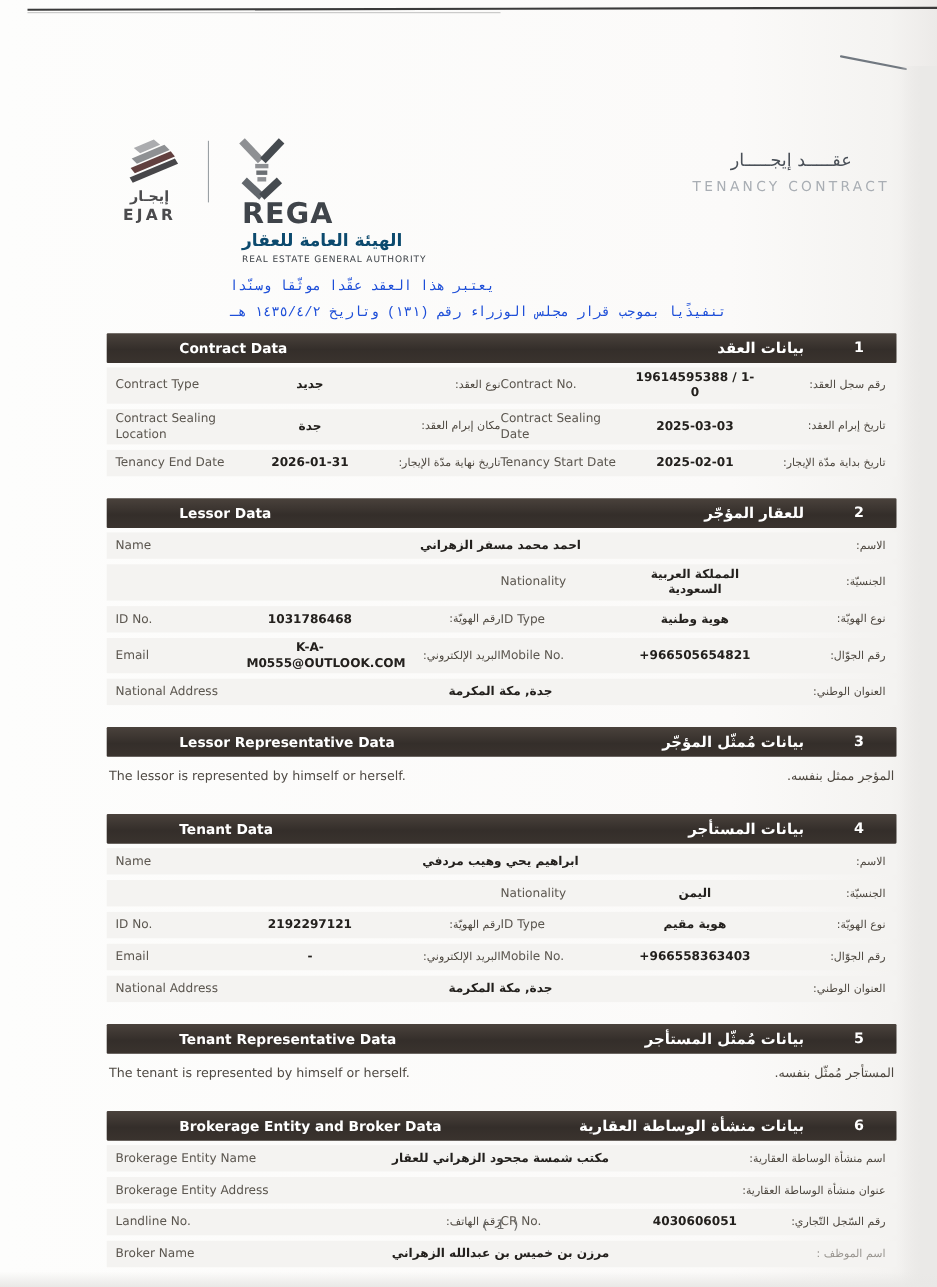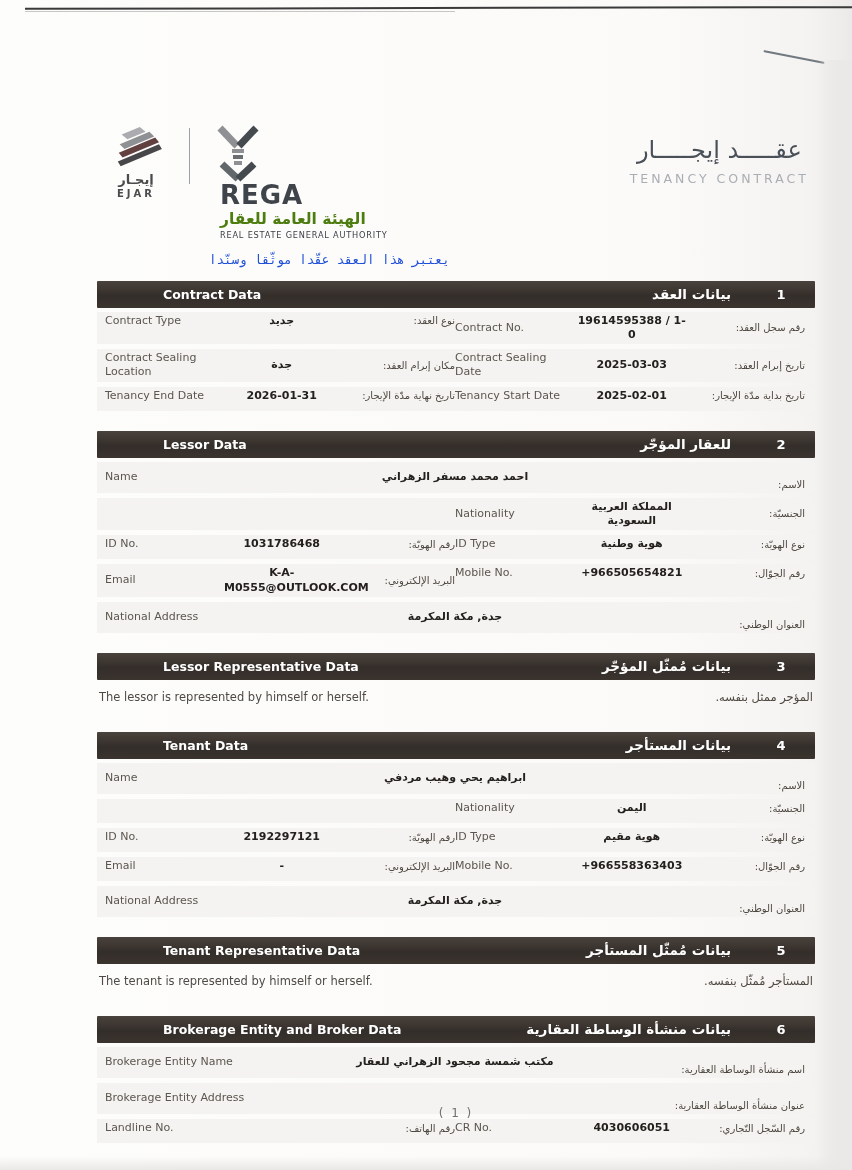--- a/index.html
+++ b/index.html
@@ -14,51 +14,51 @@
   .pen-mark{position:absolute;left:763px;top:56px;width:62px;height:2px;background:#717880;transform:rotate(11deg);border-radius:1px;}
   .paper-edge-right{position:absolute;top:60px;bottom:0;right:0;width:34px;background:linear-gradient(90deg,rgba(236,234,232,0) 0%,#eae9e7 55%);}
   .paper-edge-bottom{position:absolute;left:0;right:0;bottom:0;height:14px;background:linear-gradient(180deg,rgba(234,233,231,0),#e9e8e6);}
   
   .content{position:absolute;left:97px;top:0;width:718px;}
   
   .hdr{display:flex;align-items:flex-start;margin-top:124px;}
   .logos{display:flex;align-items:flex-start;}
   .ejar{display:flex;flex-direction:column;align-items:center;margin-left:10px;}
   .ejar-ar{font-size:13px;font-weight:bold;color:#4b4b4d;margin-top:2px;direction:rtl;}
-  .ejar-en{font-size:10px;font-weight:bold;color:#4b4b4d;letter-spacing:3px;margin-top:1px;}
+  .ejar-en{font-size:14px;font-weight:bold;color:#4b4b4d;letter-spacing:3px;margin-top:1px;}
   .logo-divider{width:1px;height:56px;background:#9aa0a4;margin:4px 22px 0 24px;}
   .rega{display:flex;align-items:flex-start;flex-direction:column;}
   .rega-text{margin-left:8px;}
   .rega-word{font-size:26px;font-weight:bold;color:#3f444a;letter-spacing:1px;line-height:1;}
-  .rega-ar{font-size:15.5px;font-weight:bold;color:#4d7c0f;direction:rtl;text-align:left;margin-top:2px;}
+  .rega-ar{font-size:15.5px;font-weight:bold;color:#0c4a6e;direction:rtl;text-align:left;margin-top:2px;}
   .rega-en{font-size:8.2px;color:#3c4147;letter-spacing:.8px;margin-top:2px;}
   .doc-title{margin-left:auto;margin-top:12px;text-align:center;padding-right:6px;}
-  .title-ar{font-size:24px;color:#4a5058;direction:rtl;}
+  .title-ar{font-size:16px;color:#4a5058;direction:rtl;}
   .title-en{font-size:12.5px;color:#a9aeb4;letter-spacing:3px;margin-top:7px;}
   
   .intro{direction:rtl;text-align:left;padding-left:112px;margin-top:10px;font-size:12.5px;color:#1d4ed8;line-height:1.8;font-family:Liberation Mono, monospace;}
   
   .sec-bar{display:flex;align-items:center;height:27px;margin-top:20px;margin-bottom:4px;
     padding:0 26px 0 66px;border-radius:1px;color:#fff;
     background:linear-gradient(180deg,#4a423c 0%,#342e2a 55%,#3a332e 100%);}
   .sec-en{font-weight:bold;font-size:12.5px;}
   .sec-ar{margin-left:auto;direction:rtl;font-weight:bold;font-size:13.5px;}
   .sec-num{width:16px;margin-left:42px;text-align:center;font-weight:bold;font-size:13px;}
   .first-bar{margin-top:8px;}
   
-  .row{display:flex;align-items:flex-start;background:#f4f3f1;margin-bottom:5px;min-height:20px;
+  .row{display:flex;align-items:center;background:#f4f3f1;margin-bottom:5px;min-height:20px;
     padding:2px 10px 2px 8px;line-height:1.3;}
   .half{flex:1;display:flex;align-items:center;min-width:0;}
   .cell-en{width:34%;font-size:11px;color:#5b564f;text-align:left;}
   .cell-val{width:33%;font-size:11px;font-weight:bold;color:#23201d;text-align:center;unicode-bidi:plaintext;}
   .cell-ar{width:33%;font-size:10px;color:#4d473f;direction:rtl;text-align:right;}
   .single{width:100%;display:flex;align-items:center;}
   .single .cell-en{width:20%;}
   .single .cell-val{width:60%;}
-  .single .cell-ar{width:20%;margin-top:14px;}
+  .single .cell-ar{width:20%;}
   
   .stmt{display:flex;justify-content:space-between;align-items:center;padding:6px 2px 8px;font-size:11.5px;gap:28px;}
   .stmt-en{color:#4f4a44;}
   .stmt-ar{direction:rtl;color:#4d473f;}
   
   .footer{position:absolute;left:0;width:718px;top:1106px;text-align:center;
     font-size:12px;color:#6f6f6f;letter-spacing:2px;}
 </style>
 </head>
 <body>
@@ -102,20 +102,21 @@
       </div>
     </div>
     <div class="doc-title">
       <div class="title-ar">عقـــــد إيجـــــار</div>
       <div class="title-en">TENANCY CONTRACT</div>
     </div>
   </div>
 
   <div class="intro">
     <div>يعتبر هذا العقد عقّدا موثّقا وسنّدا</div>
+    <div>تنفيذًيا بموجب قرار مجلس الوزراء رقم (١٣١) وتاريخ ١٤٣٥/٤/٢ هـ</div>
   </div>
 
   <div class="sec-bar first-bar">
     <span class="sec-en">Contract Data</span>
     <span class="sec-ar">بيانات العقد</span>
     <span class="sec-num">1</span>
   </div>
   <div class="row">
     <div class="half">
       <span class="cell-en">Contract Type</span>
@@ -301,15 +302,22 @@
       <span class="cell-en">Landline No.</span>
       <span class="cell-val"></span>
       <span class="cell-ar">رقم الهاتف:</span>
     </div>
     <div class="half">
       <span class="cell-en">CR No.</span>
       <span class="cell-val">4030606051</span>
       <span class="cell-ar">رقم السّجل التّجاري:</span>
     </div>
   </div>
+  <div class="row">
+    <div class="single">
+      <span class="cell-en">Broker Name</span>
+      <span class="cell-val">مرزن بن خميس بن عبدالله الزهراني</span>
+      <span class="cell-ar" style="opacity:.55">اسم الموظف :</span>
+    </div>
+  </div>
 
   <div class="footer">( 1 )</div>
 </div>
 
 </body></html>

